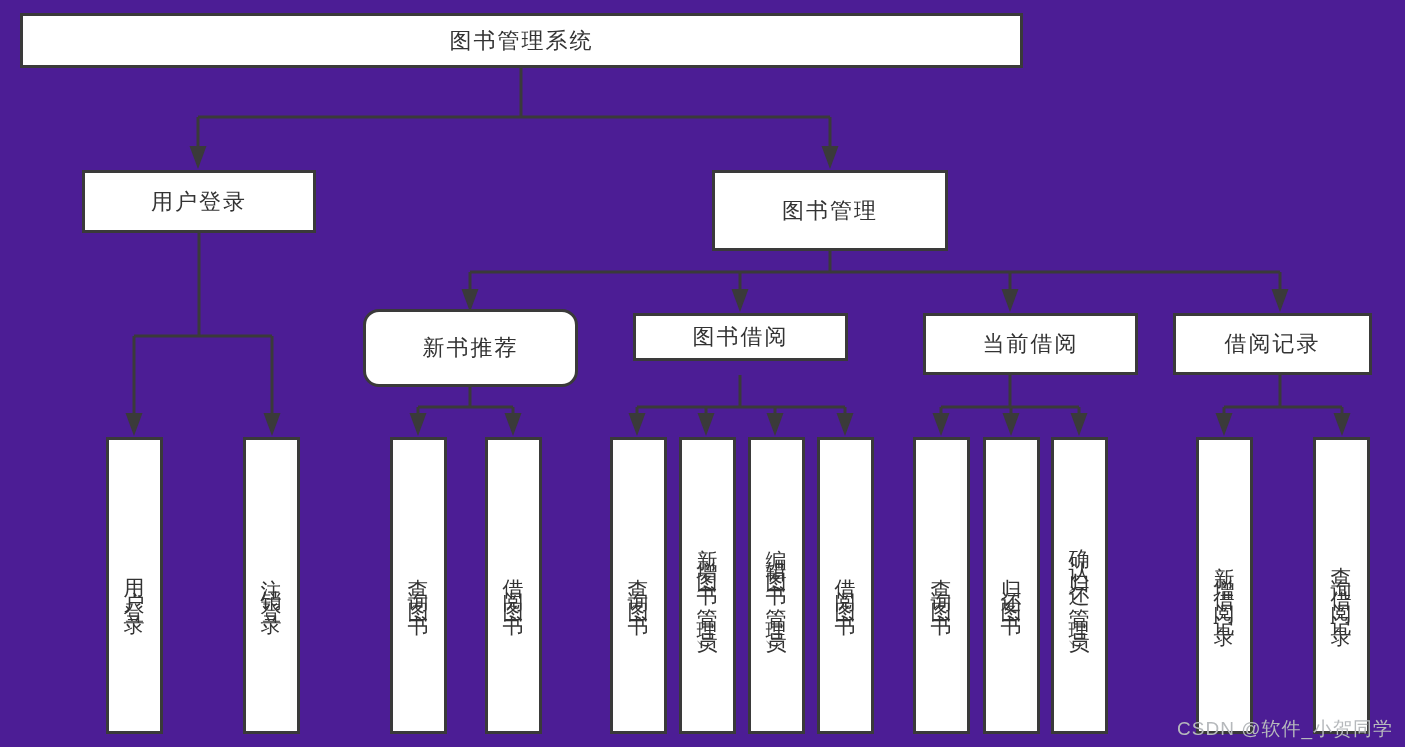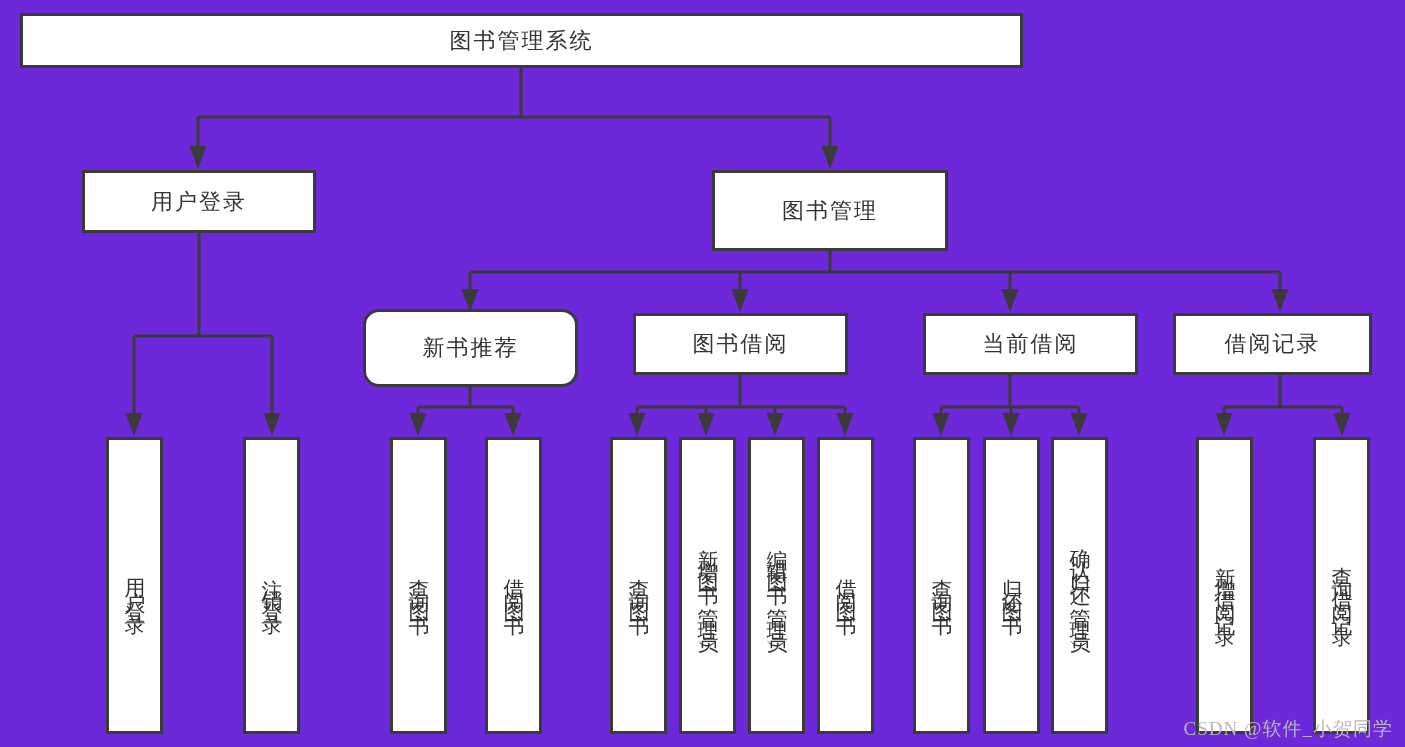--- a/index.html
+++ b/index.html
@@ -45,21 +45,21 @@
     bottom: 5px;
     font-size: 19px;
     letter-spacing: 1px;
     z-index: 5;
     white-space: nowrap;
   }
 </style>
 </head>
 <body>
 
-<div class="canvas" style="background: #6d28d9; font-family: Liberation Serif, serif;">
+<div class="canvas" style="background: #4c1d95;">
 
   <svg id="connectors" width="1405" height="747" viewBox="0 0 1405 747" xmlns="http://www.w3.org/2000/svg">
       <line x1="521" y1="68" x2="521" y2="117" stroke="#3a3a3a" stroke-width="3"></line>
       <line x1="198" y1="117" x2="830" y2="117" stroke="#3a3a3a" stroke-width="3"></line>
       <line x1="198" y1="117" x2="198" y2="148" stroke="#3a3a3a" stroke-width="3"></line>
       <line x1="830" y1="117" x2="830" y2="148" stroke="#3a3a3a" stroke-width="3"></line>
       <line x1="199" y1="233" x2="199" y2="336" stroke="#3a3a3a" stroke-width="3"></line>
       <line x1="134" y1="336" x2="272" y2="336" stroke="#3a3a3a" stroke-width="3"></line>
       <line x1="134" y1="336" x2="134" y2="416" stroke="#3a3a3a" stroke-width="3"></line>
       <line x1="272" y1="336" x2="272" y2="416" stroke="#3a3a3a" stroke-width="3"></line>
@@ -116,21 +116,21 @@
   <div class="box h" style="left: 82px; top: 170px; width: 234px; height: 63px; border-color: rgb(58, 58, 58); color: rgb(51, 51, 51);">
     <span>用户登录</span>
   </div>
   <div class="box h" style="left: 712px; top: 170px; width: 236px; height: 81px; border-color: rgb(58, 58, 58); color: rgb(51, 51, 51);">
     <span>图书管理</span>
   </div>
 
   <div class="box h" style="left: 363px; top: 309px; width: 215px; height: 78px; border-color: rgb(58, 58, 58); color: rgb(51, 51, 51); border-radius: 16px;">
     <span>新书推荐</span>
   </div>
-  <div class="box h" style="left: 633px; top: 313px; width: 215px; height: 62px; border-color: rgb(58, 58, 58); color: rgb(51, 51, 51);">
+  <div class="box h" style="left: 633px; top: 313px; width: 215px; height: 48px; border-color: rgb(58, 58, 58); color: rgb(51, 51, 51);">
     <span>图书借阅</span>
   </div>
   <div class="box h" style="left: 923px; top: 313px; width: 215px; height: 62px; border-color: rgb(58, 58, 58); color: rgb(51, 51, 51);">
     <span>当前借阅</span>
   </div>
   <div class="box h" style="left: 1173px; top: 313px; width: 199px; height: 62px; border-color: rgb(58, 58, 58); color: rgb(51, 51, 51);">
     <span>借阅记录</span>
   </div>
 
   <div class="box v" style="left: 106px; top: 437px; width: 57px; height: 297px; border-color: rgb(58, 58, 58); color: rgb(51, 51, 51);">

